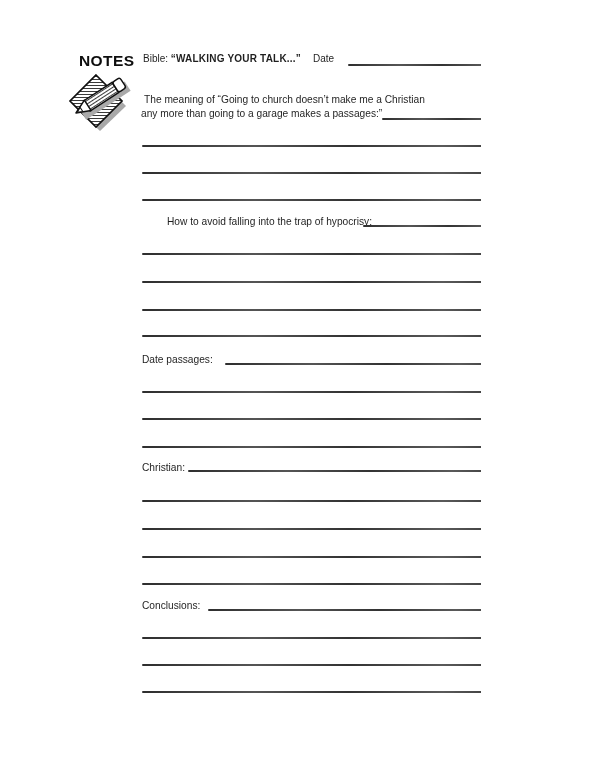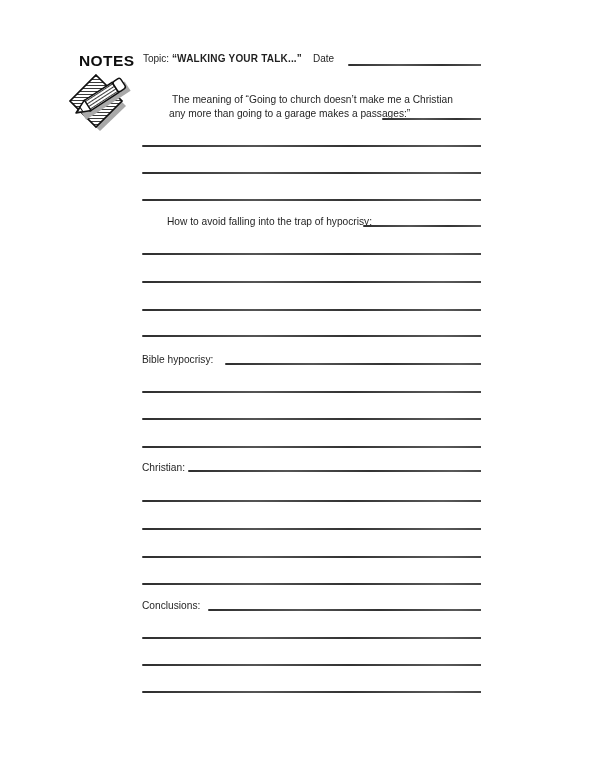--- a/index.html
+++ b/index.html
@@ -11,21 +11,21 @@
   .notes-title{
     position:absolute;left:79px;top:52px;
     font-size:15.5px;font-weight:800;letter-spacing:.4px;color:#0d0d0d;
   }
   .icon-wrap{position:absolute;left:64px;top:69px;width:76px;height:62px;}
   .topic-row{position:absolute;left:143px;top:53px;font-size:10px;white-space:nowrap;}
   .topic-value{font-weight:700;letter-spacing:.2px;}
   .date-label{position:absolute;left:313px;top:53px;font-size:10px;}
   .prompt{
     position:absolute;left:141px;top:93px;width:360px;
-    font-size:10.2px;line-height:13.5px;white-space:nowrap;margin-left:28px;
+    font-size:10.2px;line-height:13.5px;white-space:nowrap;
   }
   .prompt .l1{padding-left:3px;}
   .sec-label{position:absolute;font-size:10.2px;white-space:nowrap;}
   .rule{position:absolute;height:2px;background:#3d3d3d;border-radius:1px;}
   .rule.soft{background:linear-gradient(90deg,#2e2e2e 0%,#555 30%,#333 55%,#5a5a5a 80%,#303030 100%);}
   .artifact{
     position:absolute;left:574px;top:526px;width:3px;height:7px;
     background:#b5b5b5;border-radius:2px;transform:rotate(12deg);
   }
   .session-badge{
@@ -64,21 +64,21 @@
       <g transform="translate(12,44) rotate(-33)">
         <rect x="13" y="-6" width="34" height="12" fill="url(#hstripe)" stroke="#101010" stroke-width="1.5"></rect>
         <rect x="47" y="-6" width="9" height="12" rx="2.5" fill="#ffffff" stroke="#101010" stroke-width="1.5"></rect>
         <polygon points="0,0 14,-6.2 14,6.2" fill="#ffffff" stroke="#101010" stroke-width="1.5" stroke-linejoin="round"></polygon>
         <polygon points="1.5,0 6.5,-2.4 6.5,2.4" fill="#ffffff" stroke="#101010" stroke-width="1"></polygon>
       </g>
     </svg>
   </div>
 
   <div class="topic-row">
-    <span>Topic:</span>
+    <span>Bible:</span>
     <span class="topic-value">“WALKING YOUR TALK...”</span>
   </div>
   <div class="date-label">Date</div>
   <div class="rule soft" style="left:348px;top:64px;width:170px;"></div>
 
   <div class="prompt">
     <div class="l1">The meaning of “Going to church doesn’t make me a Christian</div>
     <div class="l2">any more than going to a garage makes a passages:”</div>
   </div>
   <div class="rule soft" style="left:382px;top:118px;width:136px;"></div>
@@ -86,21 +86,21 @@
   <div class="rule soft" style="left:142px;top:172px;width:376px;"></div>
   <div class="rule soft" style="left:142px;top:199px;width:376px;"></div>
 
   <div class="sec-label" style="left:142px;top:216px;padding-left:25px;">How to avoid falling into the trap of hypocrisy:</div>
   <div class="rule soft" style="left:363px;top:225px;width:155px;"></div>
   <div class="rule soft" style="left:142px;top:253px;width:376px;"></div>
   <div class="rule soft" style="left:142px;top:281px;width:376px;"></div>
   <div class="rule soft" style="left:142px;top:309px;width:376px;"></div>
   <div class="rule soft" style="left:142px;top:335px;width:376px;"></div>
 
-  <div class="sec-label" style="left:142px;top:354px;">Bible hypocrisy:</div>
+  <div class="sec-label" style="left:142px;top:354px;">Date passages:</div>
   <div class="rule soft" style="left:225px;top:363px;width:293px;"></div>
   <div class="rule soft" style="left:142px;top:391px;width:376px;"></div>
   <div class="rule soft" style="left:142px;top:418px;width:376px;"></div>
   <div class="rule soft" style="left:142px;top:446px;width:376px;"></div>
 
   <div class="sec-label" style="left:142px;top:462px;">Christian:</div>
   <div class="rule soft" style="left:188px;top:470px;width:330px;"></div>
   <div class="rule soft" style="left:142px;top:500px;width:376px;"></div>
   <div class="rule soft" style="left:142px;top:528px;width:376px;"></div>
   <div class="rule soft" style="left:142px;top:556px;width:376px;"></div>

